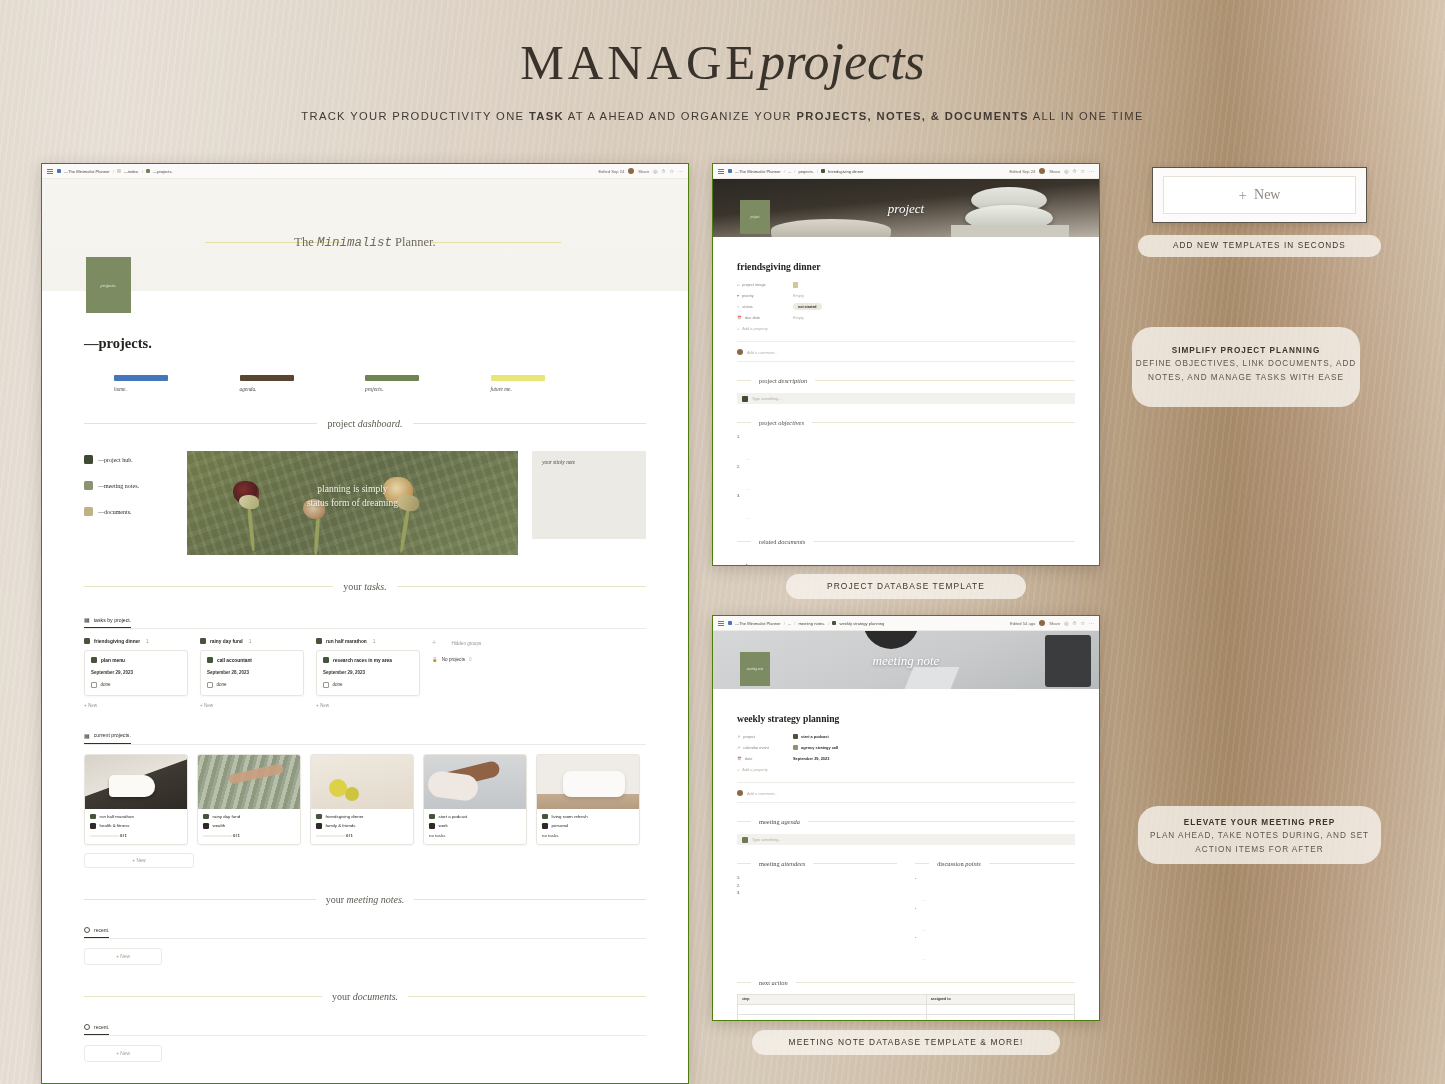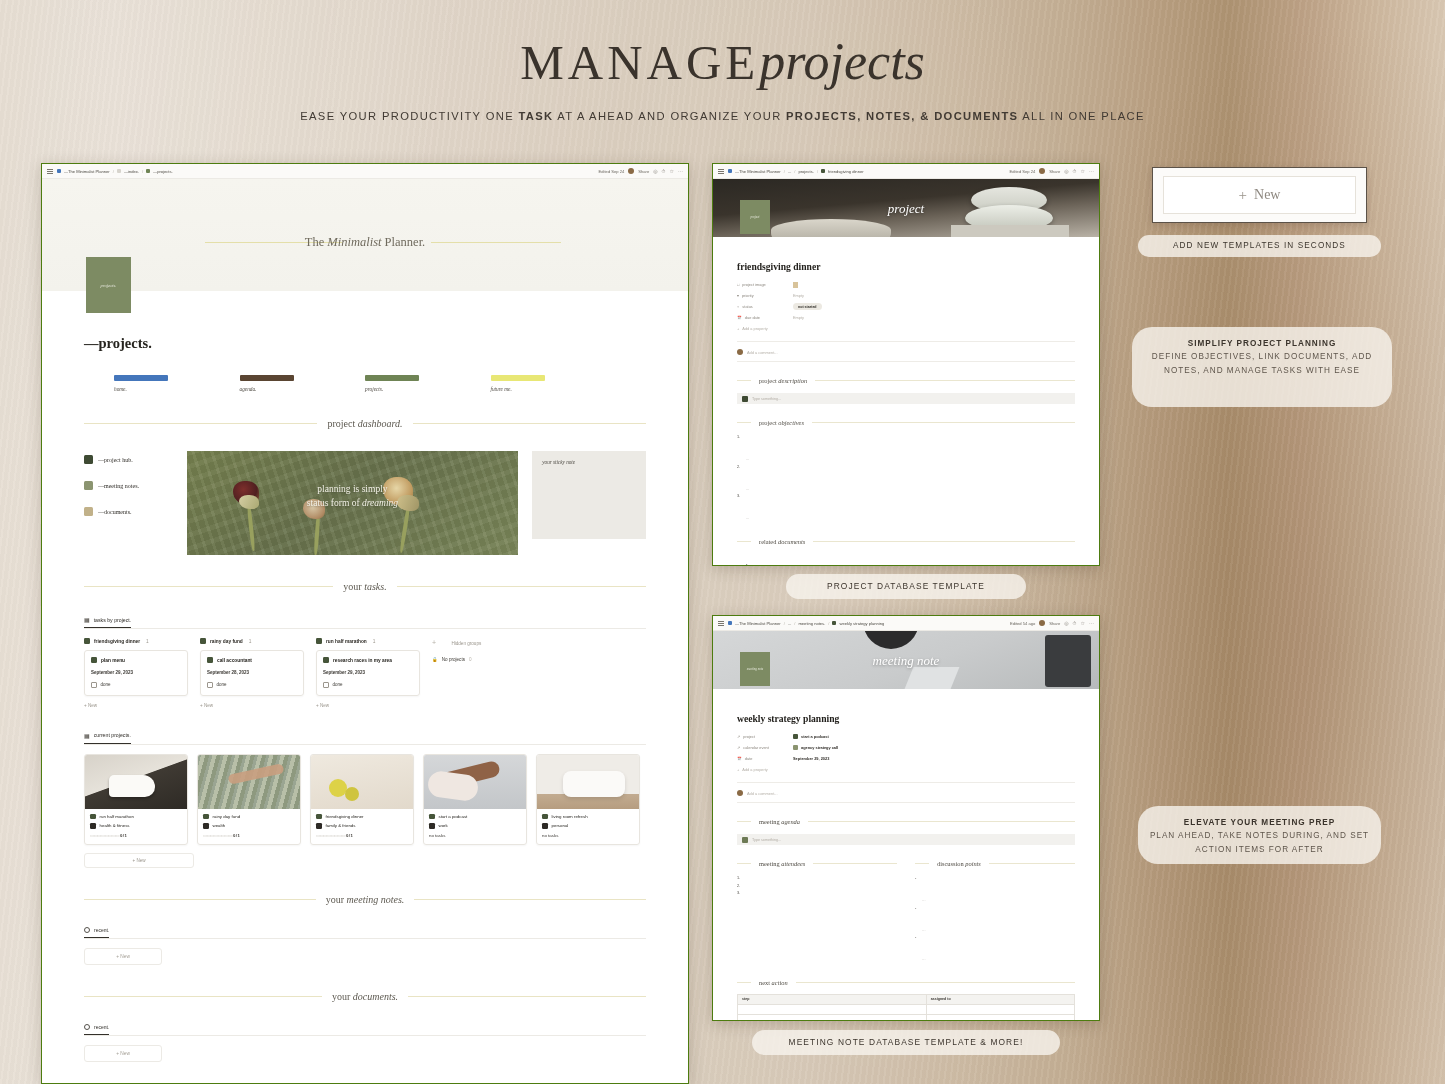--- a/index.html
+++ b/index.html
@@ -48,21 +48,21 @@
   .av { width: 6px; height: 6px; border-radius: 50%; background: #8a6a45; display: inline-block; }
   .icn { font-size: 5px; color: #8d8880; }
   .ham { display: inline-flex; flex-direction: column; gap: 1px; }
   .ham i { display: block; width: 6px; height: 1px; background: #7a766e; }
 
   
   #w1 { left: 41px; top: 163px; width: 648px; height: 921px; }
   #w1-cover { height: 112px; background: linear-gradient(180deg,#f6f5ef,#f3f2ec); position: relative; }
   .cover-title { position: absolute; left: 0; right: 0; top: 56px; text-align: center;
                  font-family: "Liberation Serif", serif; font-size: 12.5px; color: #6f6a5d; }
-  .cover-title .i { font-style: italic; }
+  .cover-title .i { font-style: italic; font-family: Liberation Mono, monospace; }
   .cover-rule { position: absolute; top: 63px; height: 1px; background: #e4dfa9; }
   .cover-rule.l { left: 163px; width: 137px; }
   .cover-rule.r { right: 127px; width: 130px; }
   .pg-icon { position: absolute; left: 44px; top: 78px; width: 45px; height: 56px;
              background: #7d8b63; display: flex; align-items: center; justify-content: center;
              color: #e6e8dc; font-family: "Liberation Serif", serif; font-style: italic; font-size: 4.6px; }
   #w1-body { padding: 0 42px; position: relative; }
   .h1 { font-family: "Liberation Serif", serif; font-weight: 700; font-size: 14.5px;
         color: #26241f; margin-top: 44px; }
   .navrow { display: flex; margin-top: 23px; padding: 0 30px; }
@@ -84,21 +84,21 @@
   .hero .paper { position: absolute; inset: 0;
     background:
       repeating-linear-gradient(72deg, rgba(255,255,255,.05) 0 3px, rgba(0,0,0,.03) 3px 9px),
       repeating-linear-gradient(162deg, rgba(255,255,255,.04) 0 5px, rgba(0,0,0,.025) 5px 13px),
       linear-gradient(140deg,#77814f,#67724c 45%,#7b8659); }
   .hero .stem { position: absolute; background: #98a05e; border-radius: 40%; }
   .hero .bloom { position: absolute; border-radius: 48% 52% 38% 62%; }
   .hero-txt { position: absolute; left: 0; right: 0; top: 32px; text-align: center;
               font-family: "Liberation Serif", serif; font-size: 9.5px; color: #f3f1e7; line-height: 1.45;
               text-shadow: 0 1px 2px rgba(0,0,0,.25); }
-  .hero-txt .i { font-style: italic; }
+  .hero-txt .i { }
   .sticky { margin-left: 14px; width: 115px; height: 88px; background: #eceae5; padding: 8px 10px;
             font-family: "Liberation Serif", serif; font-style: italic; font-size: 5.2px; color: #4a4740; }
 
   .dbhead { display: flex; align-items: center; gap: 4px; font-size: 5.2px; color: #2f2c27;
             border-bottom: 1px solid #e6e3dd; padding-bottom: 4px; width: fit-content;
             border-bottom: 1.5px solid #33302a; }
   .dbhead .gly { font-size: 6px; color: #44403a; }
   .dbhead-wrap { margin-top: 24px; border-bottom: 1px solid #eceae5; }
   .board { display: flex; gap: 12px; margin-top: 9px; }
   .bcol { width: 104px; }
@@ -190,21 +190,21 @@
              background: #fcfbf9; border: 1.5px solid #5b5248; display: flex;
              align-items: center; justify-content: center; box-shadow: 0 2px 8px rgba(60,40,25,.18); }
   .newcard .inner { width: 193px; height: 38px; border: 1px solid #e6e2da; background: #fff;
                     display: flex; align-items: center; justify-content: center;
                     font-family: "Liberation Serif", serif; font-size: 14px; color: #8e8880; gap: 7px; }
   .newcard .plus { font-size: 15px; color: #9a948b; }
   .pill-lbl { position: absolute; background: rgba(248,244,238,.80); border-radius: 20px;
               text-align: center; color: #3b342c; }
   #p1 { left: 1138px; top: 235px; width: 243px; height: 22px; line-height: 22px;
         font-size: 8.2px; letter-spacing: 1.1px; }
-  #p2 { left: 1132px; top: 327px; width: 260px; height: 80px; padding-top: 10px;
+  #p2 { left: 1132px; top: 327px; width: 228px; height: 80px; padding-top: 17px;
         font-size: 8.2px; letter-spacing: 1.0px; line-height: 1.62; }
   #p2 .hd { font-weight: 700; display: block; }
   #p2 .sub { color: #5e554b; }
   #p3 { left: 1138px; top: 806px; width: 243px; height: 58px; padding-top: 10px;
         font-size: 8.2px; letter-spacing: 1.0px; line-height: 1.62; }
   #p3 .hd { font-weight: 700; display: block; }
   #p3 .sub { color: #5e554b; }
   #p4 { left: 786px; top: 574px; width: 240px; height: 25px; line-height: 25px;
         font-size: 8.4px; letter-spacing: 1.1px; }
   #p5 { left: 752px; top: 1030px; width: 308px; height: 25px; line-height: 25px;
@@ -213,21 +213,21 @@
 </head>
 <body>
 
 <div id="bg"></div>
 
 <div id="header">
   <div id="title">
     <span class="reg">MANAGE</span><span class="ital">projects</span>
   </div>
   <div id="subtitle">
-    <span>EASE YOUR PRODUCTIVITY ONE </span><b>TASK</b><span> AT A AHEAD AND ORGANIZE YOUR </span><b>PROJECTS, NOTES, &amp; DOCUMENTS</b><span> ALL IN ONE PLACE</span>
+    <span>TRACK YOUR PRODUCTIVITY ONE </span><b>TASK</b><span> AT A AHEAD AND ORGANIZE YOUR </span><b>PROJECTS, NOTES, &amp; DOCUMENTS</b><span> ALL IN ONE TIME</span>
   </div>
 </div>
 
 <div class="win" id="w1">
   <div class="win-bar">
     <span class="ham">
         <i></i>
         <i></i>
         <i></i>
       </span>

